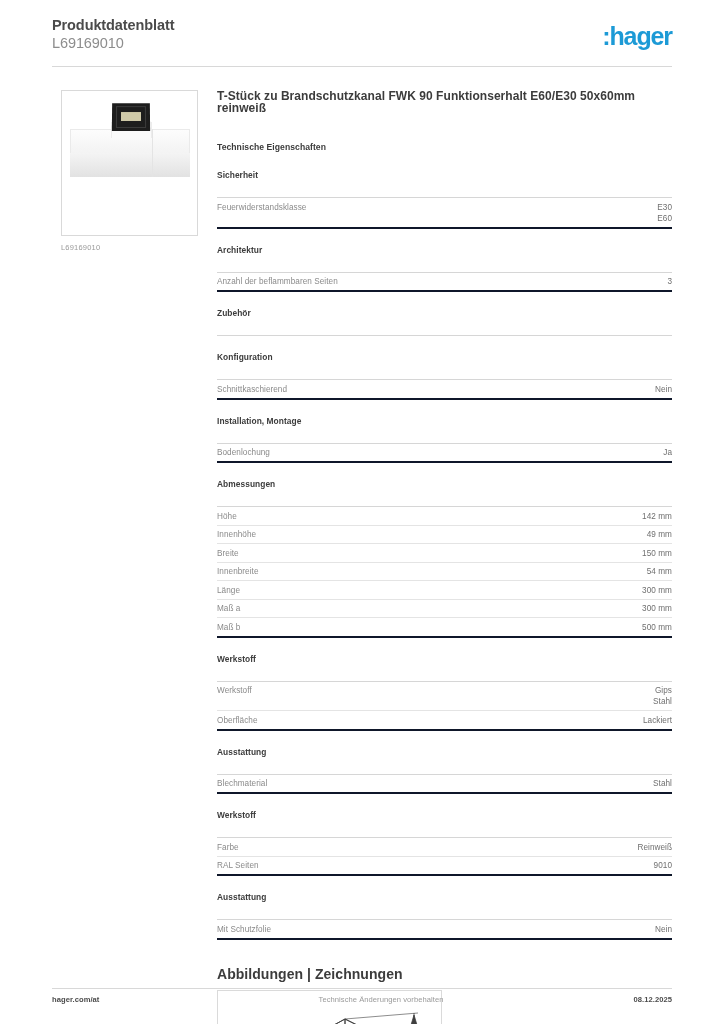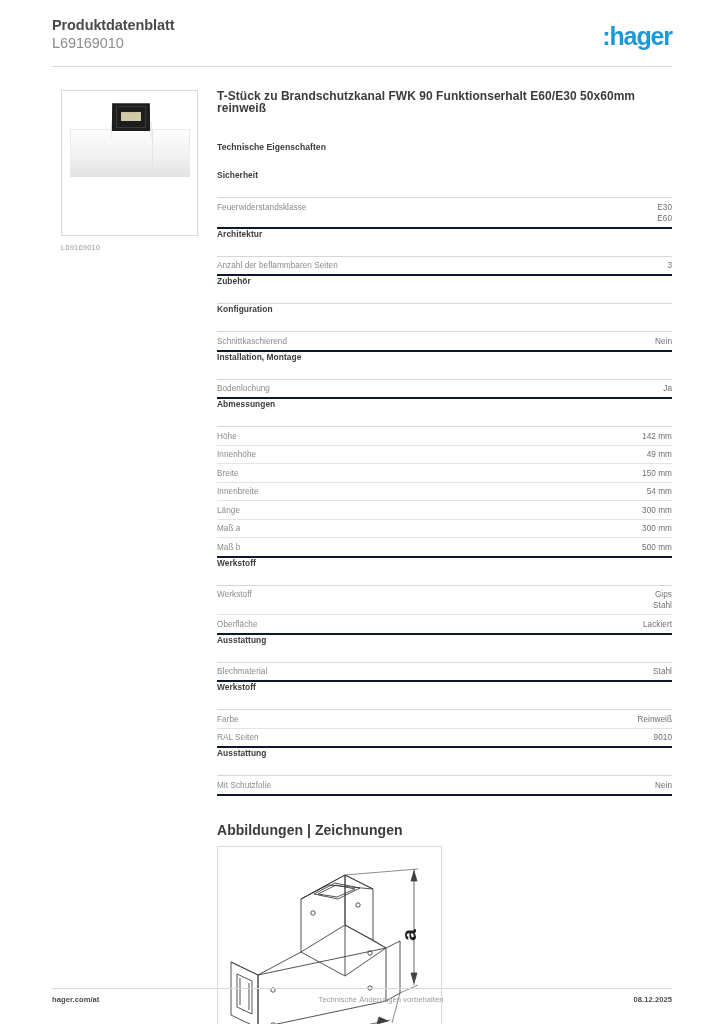--- a/index.html
+++ b/index.html
@@ -157,21 +157,21 @@
     line-height: 12px;
   }
   .tech-head {
     margin-top: 28px;
     font-size: 8.6px;
     font-weight: bold;
     color: #3c3c3c;
     letter-spacing: 0.05px;
   }
 
-  .section { }
+  .section { margin-top: 16px; }
   .section.first { margin-top: 18px; }
   .sec-title {
     font-size: 8.4px;
     font-weight: bold;
     color: #3c3c3c;
     letter-spacing: 0.05px;
     padding-bottom: 17px;
     border-bottom: 1px solid #d6d6d6;
   }
   .row {

